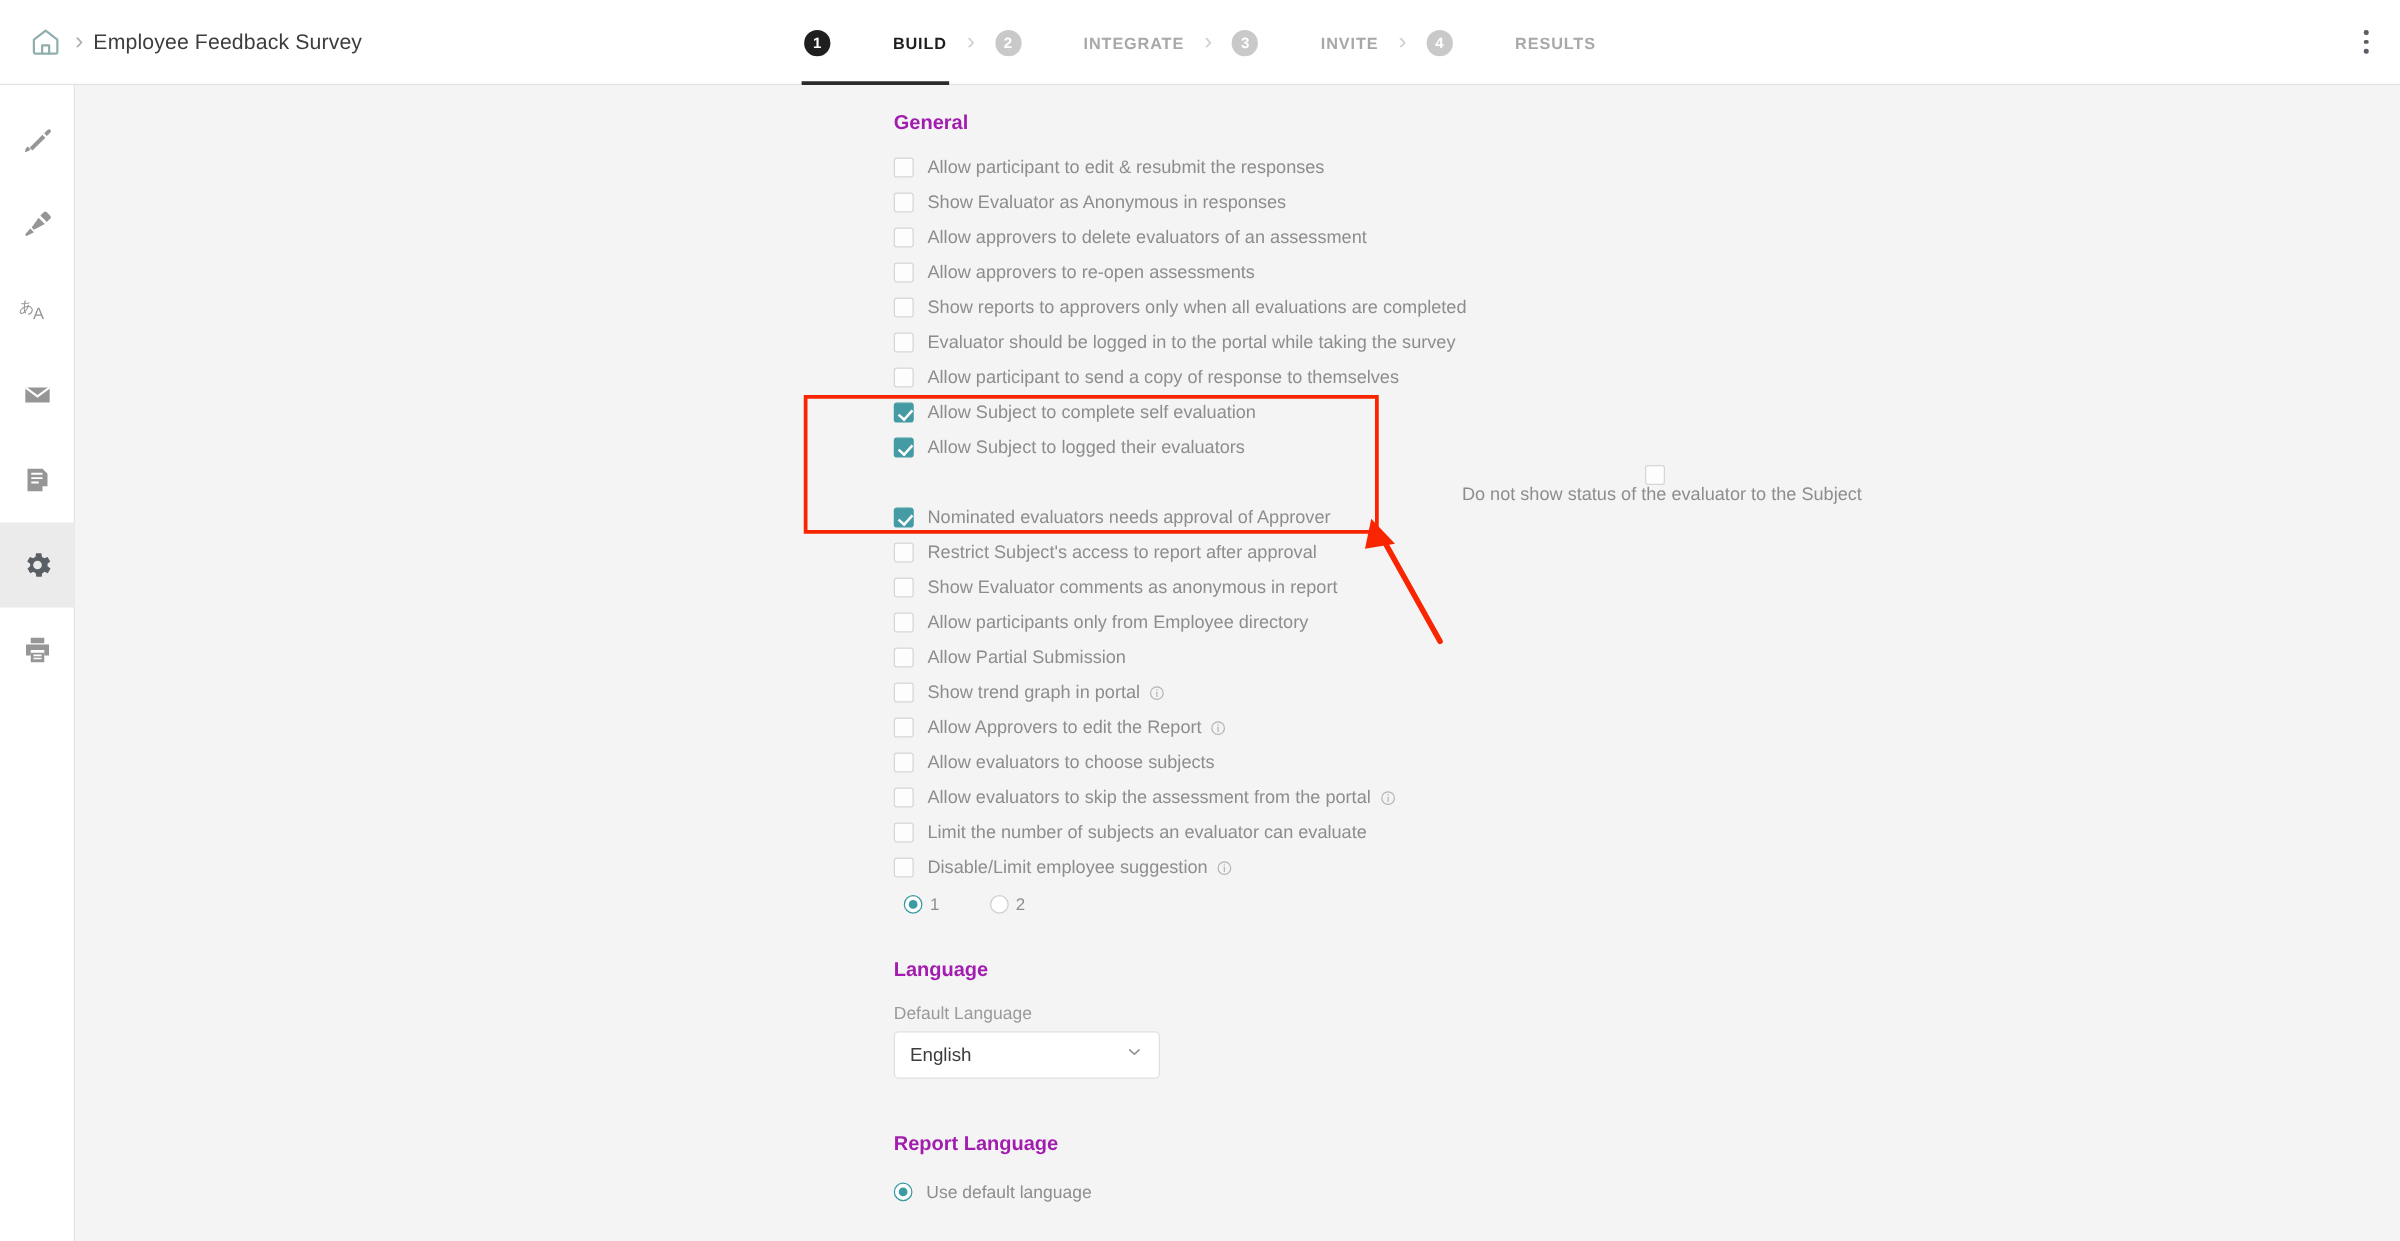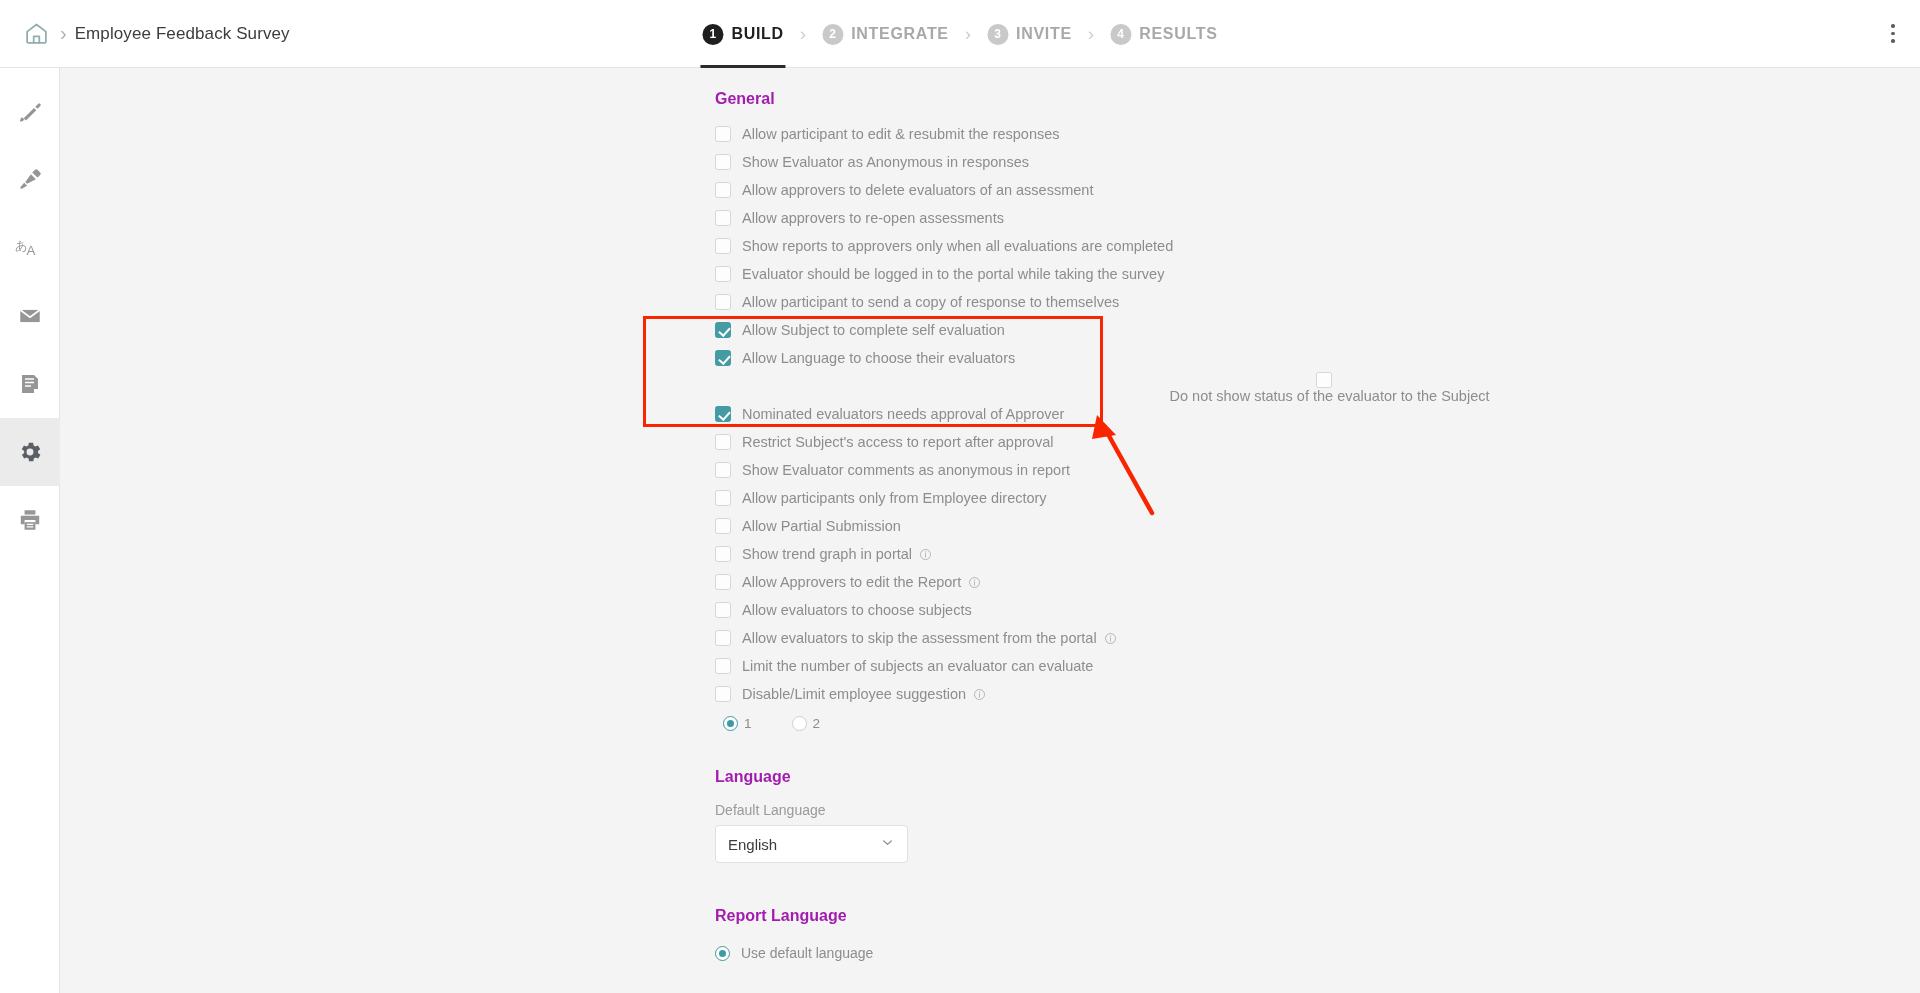--- a/index.html
+++ b/index.html
@@ -22,21 +22,21 @@
   .crumb-title { font-size: 17px; color: #3d3d3d; letter-spacing: .1px; }
 
   .steps { position:absolute; left:50%; top:0; transform: translateX(-50%); height:68px;
            display:flex; align-items:center; gap: 0; }
   .step { display:flex; align-items:center; gap:8px; padding: 0 4px; height: 68px; cursor:pointer; position:relative;}
   .step .num {
     width: 21px; height: 21px; border-radius: 50%;
     background: #c9c9c9; color: #fff; font-size: 12px;
     display:flex; align-items:center; justify-content:center; font-weight:600;
   }
-  .step .lbl { font-size: 16px; letter-spacing: .7px; color: #a8a8a8; font-weight: 600; }
+  .step .lbl { font-size: 13px; letter-spacing: .7px; color: #a8a8a8; font-weight: 600; margin-left: 42px; }
   .step.active .num { background: #1f1f1f; }
   .step.active .lbl { color: #1f1f1f; }
   .step.active::after {
     content:""; position:absolute; left:2px; right:2px; bottom:0; height:3px; background:#2b2b2b;
   }
   .step-sep { color: #cfcfcf; font-size: 19px; margin: 0 12px; }
 
   .kebab { position:absolute; right: 14px; top: 50%; transform: translateY(-50%);
            width: 26px; height: 36px; display:flex; flex-direction:column; align-items:center;
            justify-content:center; gap:4px; cursor:pointer; }
@@ -79,21 +79,21 @@
   .radio-row { display:flex; align-items:center; margin-left: 655px; height: 30px; padding-left: 8px; gap: 6px; }
   .rdo { width:15px; height:15px; border-radius:50%; border:1.6px solid #cfcfcf; background:#fff;
          position:relative; flex:0 0 auto; cursor:pointer; }
   .rdo.sel { border-color:#3b9aa3; }
   .rdo.sel::after { content:""; position:absolute; left:3px; top:3px; width:7px; height:7px;
                     border-radius:50%; background:#3b9aa3; }
   .rdo-label { font-size:13.5px; color:#8d8d8d; margin-right: 34px; }
 
   .field-label { font-size:14px; color:#9a9a9a; margin-left:655px; margin-top: 16px; margin-bottom:7px; }
   .select-box {
-    margin-left:655px; width:193px; height:38px; background:#fff; border:1px solid #e0e0e0;
+    margin-left:655px; width:213px; height:38px; background:#fff; border:1px solid #e0e0e0;
     border-radius:4px; display:flex; align-items:center; padding: 0 12px;
     justify-content:space-between; cursor:pointer;
   }
   .select-val { font-size:15px; color:#3d3d3d; }
 
   .rep-row { display:flex; align-items:center; margin-left:655px; height:32px; gap:11px; }
   .rep-row .rdo-label2 { font-size:14px; color:#8d8d8d; }
 
   
   .hl-box {
@@ -237,21 +237,21 @@
           <div class="opt-row">
             <span class="cbx"></span>
             <span class="opt-label">Allow participant to send a copy of response to themselves</span>
           </div>
           <div class="opt-row">
             <span class="cbx checked"></span>
             <span class="opt-label">Allow Subject to complete self evaluation</span>
           </div>
           <div class="opt-row">
             <span class="cbx checked"></span>
-            <span class="opt-label">Allow Language to choose their evaluators</span>
+            <span class="opt-label">Allow Subject to logged their evaluators</span>
           </div>
           <div class="opt-row indent">
             <span class="cbx"></span>
             <span class="opt-label">Do not show status of the evaluator to the Subject</span>
           </div>
           <div class="opt-row">
             <span class="cbx checked"></span>
             <span class="opt-label">Nominated evaluators needs approval of Approver</span>
           </div>
           <div class="opt-row">

